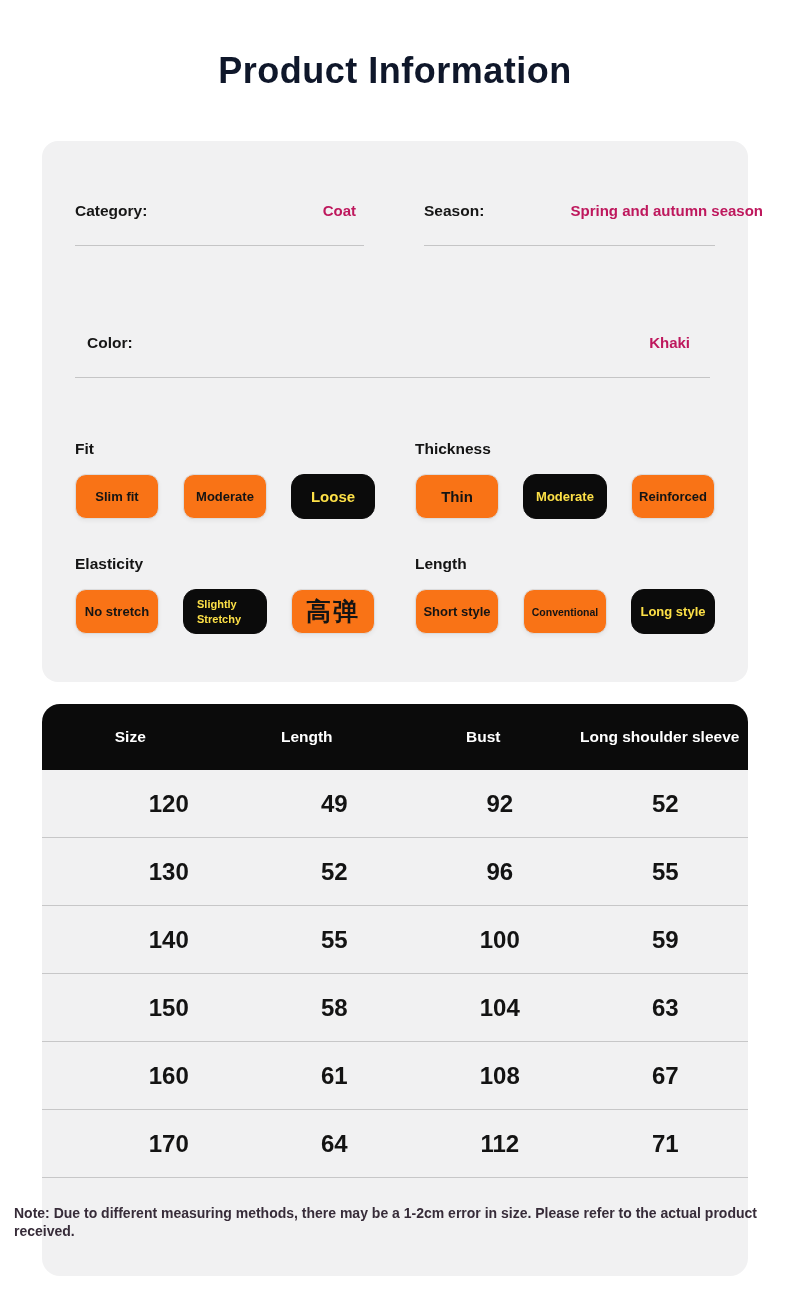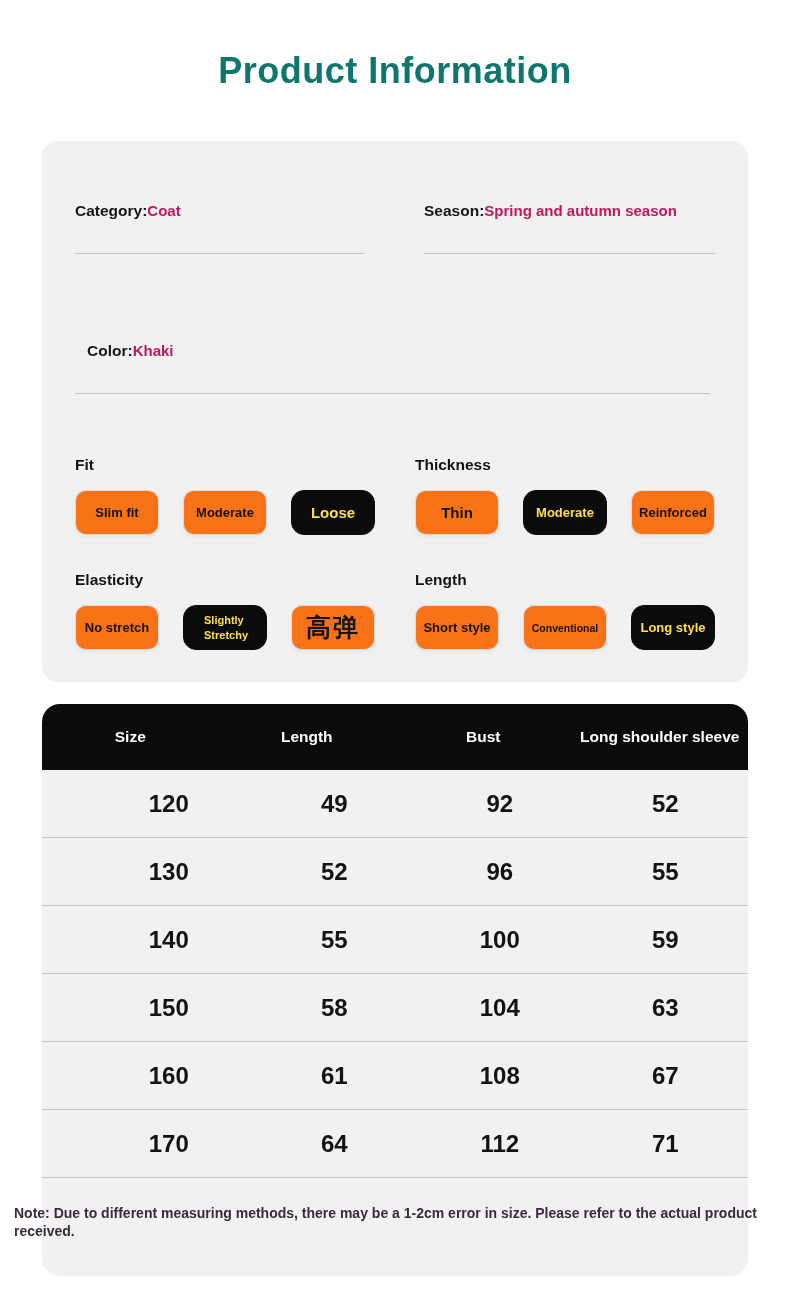--- a/index.html
+++ b/index.html
@@ -5,37 +5,38 @@
   * { margin:0; padding:0; box-sizing:border-box; }
   html,body { width:790px; background:#ffffff; font-family:"Liberation Sans", sans-serif; }
   body { height:1312px; overflow:hidden; }
 
   .page-title {
     margin-top:50px;
     text-align:center;
     font-size:36px;
     font-weight:800;
     letter-spacing:0.5px;
-    color:#0f766e;
+    color:#0f172a;
   }
 
   
   .attr-card {
     margin:49px 42px 0;
     width:706px;
     height:541px;
     background:#f1f1f2;
     border-radius:16px;
     padding:61px 33px 0;
   }
   .fields-row { display:flex; }
   .field {
-    display:flex; align-items:baseline;
+    display:flex; justify-content:space-between; align-items:baseline;
     border-bottom:1.5px solid #c5c5c6;
-    padding-bottom:33px;
+    padding-bottom:25px;
+    gap:20px;
   }
   .field-label { font-size:15.5px; font-weight:bold; color:#161616; }
   .field-value { font-size:15px; font-weight:bold; color:#be185d; white-space:nowrap; }
   .field-category { width:290px; }
   .field-category .field-value { margin-right:8px; }
   .field-season { width:292px; margin-left:60px; }
   .field-season .field-value { margin-right:-48px; }
   .field-color { width:635px; margin-top:88px; }
   .field-color .field-label { margin-left:12px; }
   .field-color .field-value { margin-right:20px; }
@@ -58,21 +59,21 @@
   }
   .chip.selected {
     background:#0b0b0b; border-color:#0b0b0b; color:#fde047;
     border-radius:13px; box-shadow:none;
   }
   .chip.fs-lg { font-size:15px; }
   .chip.small-text { font-size:10.5px; }
   .chip.large-text { font-size:25px; letter-spacing:2px;
     font-family:"Liberation Sans","DejaVu Sans",sans-serif; }
   .chip.multiline {
-    justify-content:flex-start; padding-left:20px;
+    justify-content:flex-start; padding-left:13px;
     font-size:11px; line-height:1.3; text-align:left;
   }
 
   
   .size-table { margin:22px 42px 0; width:706px; }
   .thead {
     height:66px;
     background:#0b0b0b;
     border-radius:18px 18px 0 0;
     display:grid;

